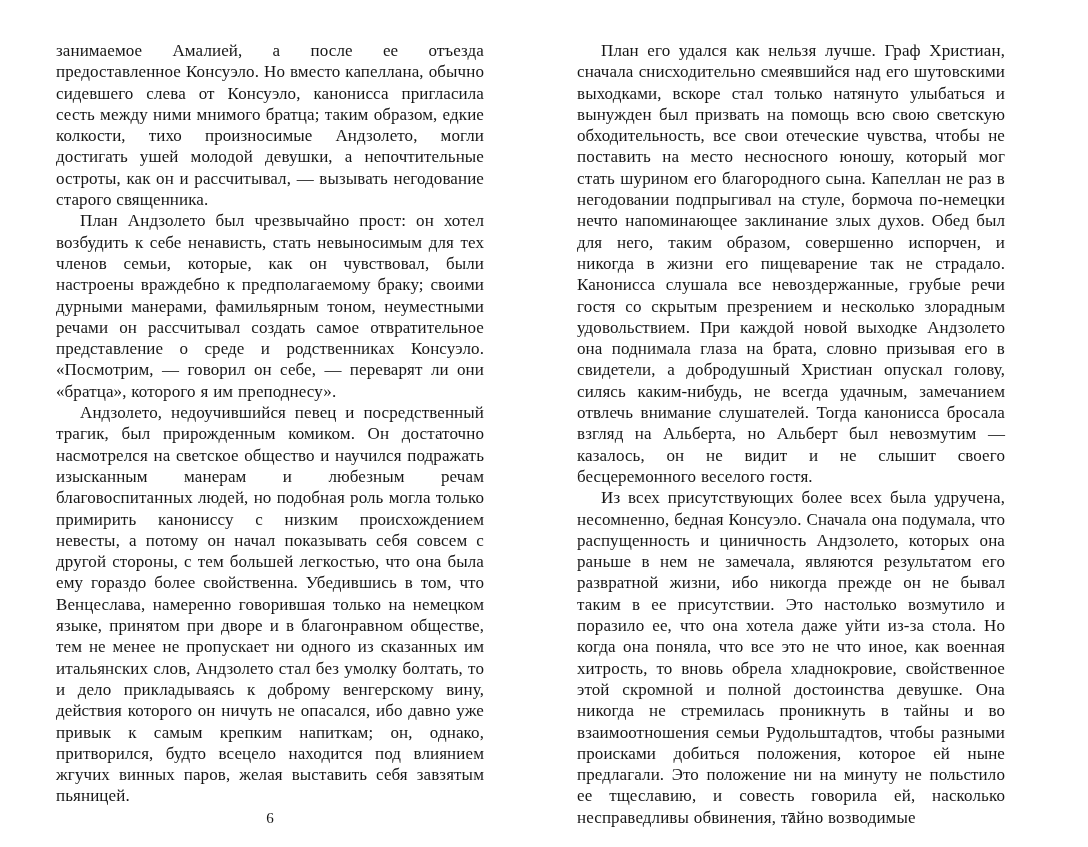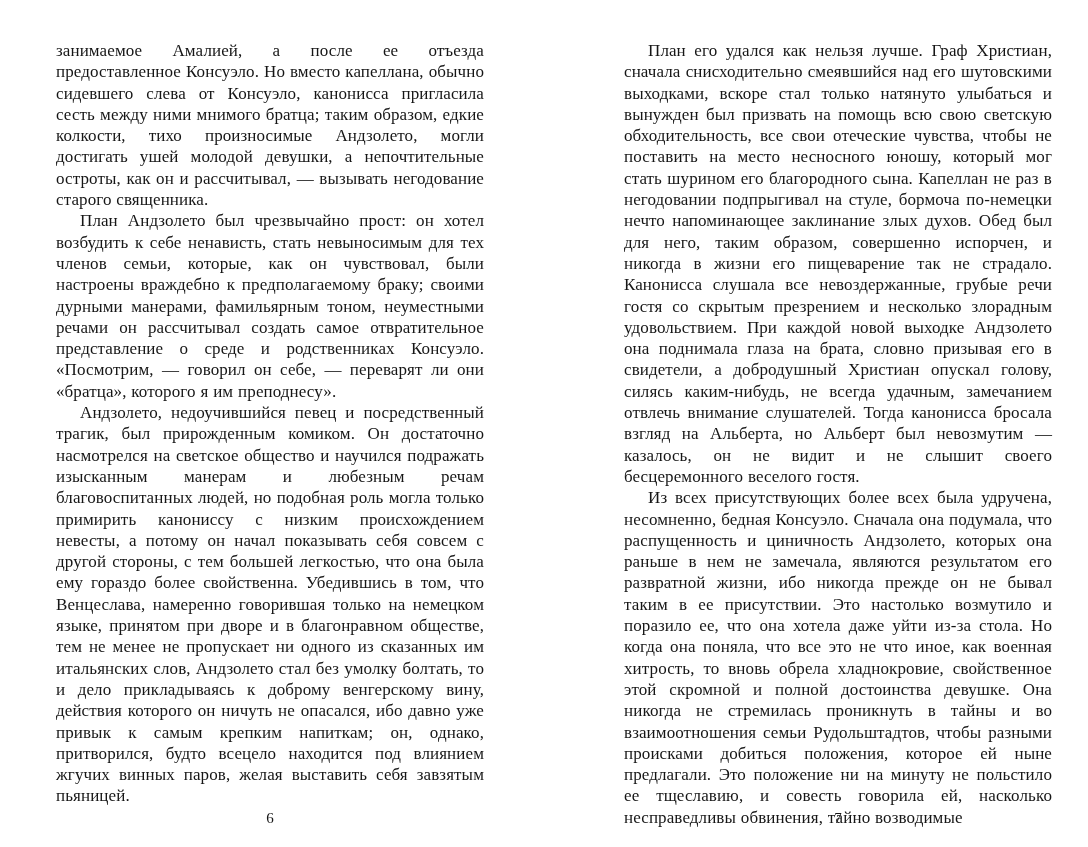--- a/index.html
+++ b/index.html
@@ -20,21 +20,21 @@
     height: 847px;
     background: #ffffff;
   }
   .page {
     position: absolute;
     top: 40px;
     bottom: 0;
     width: 428px;
   }
   .page.left  { left: 56px; }
-  .page.right { left: 624px; }
+  .page.right { left: 577px; }
   .page .text p {
     margin: 0;
     font-size: 17px;
     line-height: 21.3px;
     text-align: justify;
     text-indent: 24px;
     letter-spacing: 0.1px;
     word-spacing: 0.5px;
   }
   .page .text p.no-indent {

